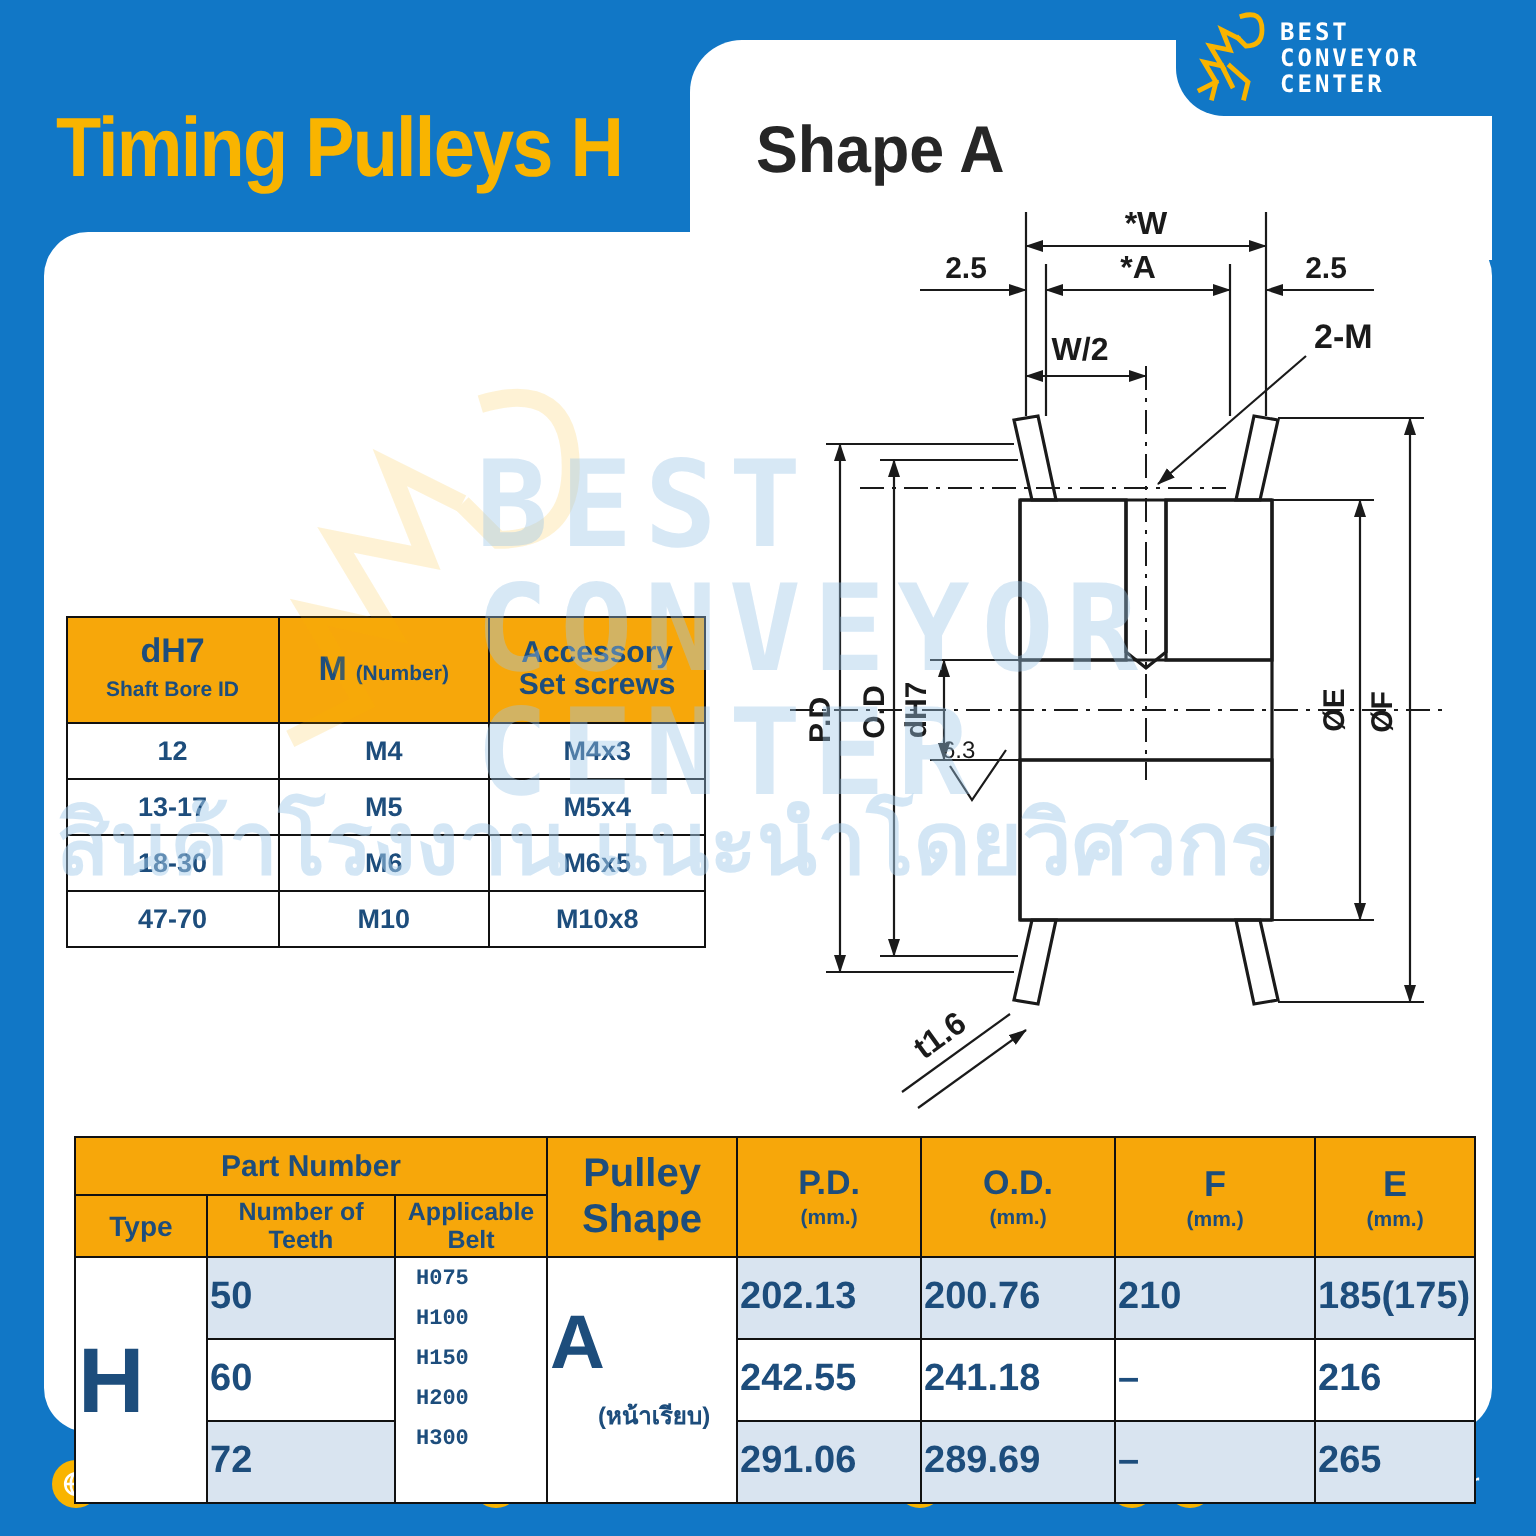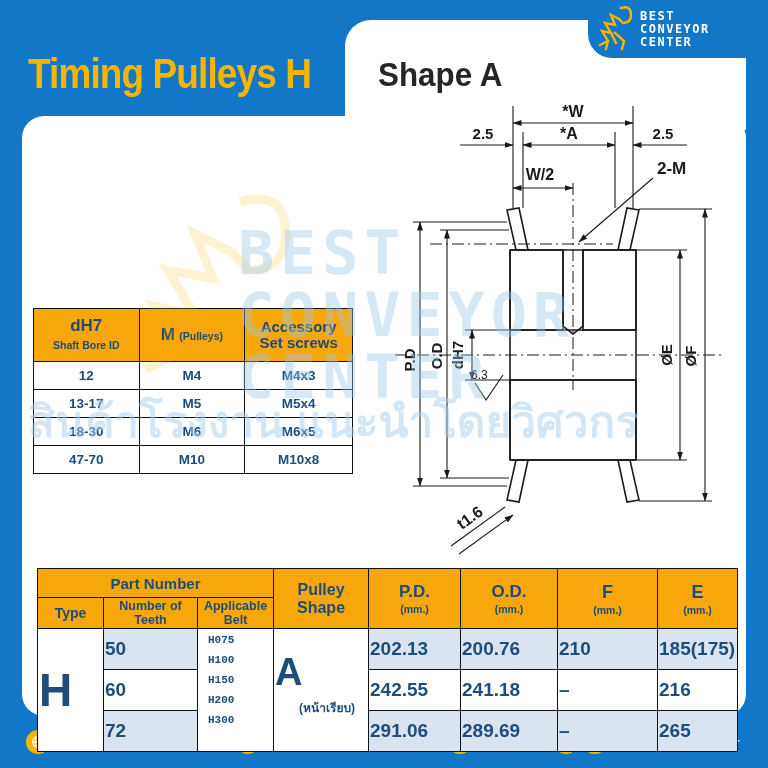--- a/index.html
+++ b/index.html
@@ -99,21 +99,21 @@
         <col style="width:108px">
       </colgroup>
     <tbody>
         <tr>
       <th>
         <span class="th-main">dH7</span>
         <span class="th-sub">Shaft Bore ID</span>
       </th>
       <th>
         <span style="font-size:17px;font-weight:bold">M</span>
-        <span class="th-sub">(Pulleys)</span>
+        <span class="th-sub">(Number)</span>
       </th>
       <th>
         <span class="th-mid" style="display:block">Accessory</span>
         <span class="th-mid" style="display:block">Set screws</span>
       </th>
     </tr>
     <tr>
           <td>12</td>
           <td>M4</td>
           <td>M4x3</td>
@@ -224,21 +224,21 @@
         <col style="width:76px">
         <col style="width:95px">
       <col style="width:92px">
         <col style="width:97px">
         <col style="width:100px">
         <col style="width:80px">
     </colgroup>
     <tbody>
         <tr>
       <th colspan="3" class="hdr1">Part Number</th>
-      <th rowspan="2" class="hdr2" style="font-size:16px">Pulley Shape</th>
+      <th rowspan="2" class="hdr2" style="font-size:20px">Pulley Shape</th>
       <th rowspan="2"><span style="font-size:17px;font-weight:bold">P.D.</span><span class="unit">(mm.)</span></th>
       <th rowspan="2"><span style="font-size:17px;font-weight:bold">O.D.</span><span class="unit">(mm.)</span></th>
       <th rowspan="2"><span style="font-size:18px;font-weight:bold">F</span><span class="unit">(mm.)</span></th>
       <th rowspan="2"><span style="font-size:18px;font-weight:bold">E</span><span class="unit">(mm.)</span></th>
     </tr>
     <tr>
       <th class="hdr2" style="font-size:14px">Type</th>
       <th class="hdr2">Number of Teeth</th>
       <th class="hdr2">Applicable Belt</th>
     </tr>

